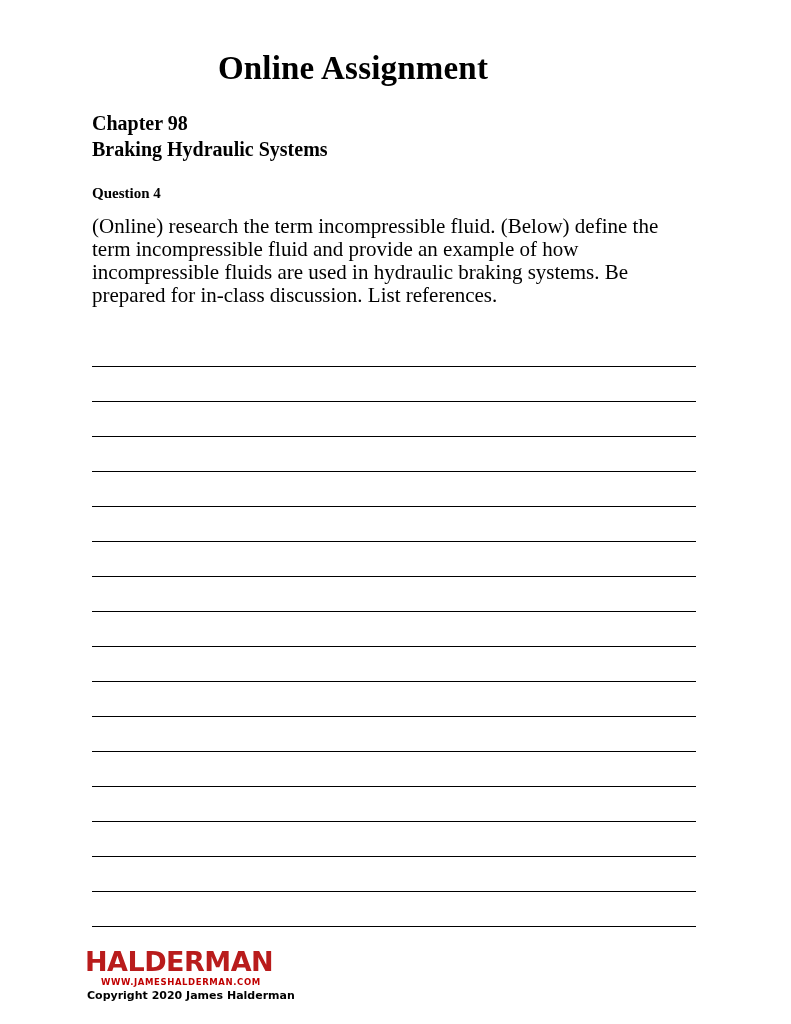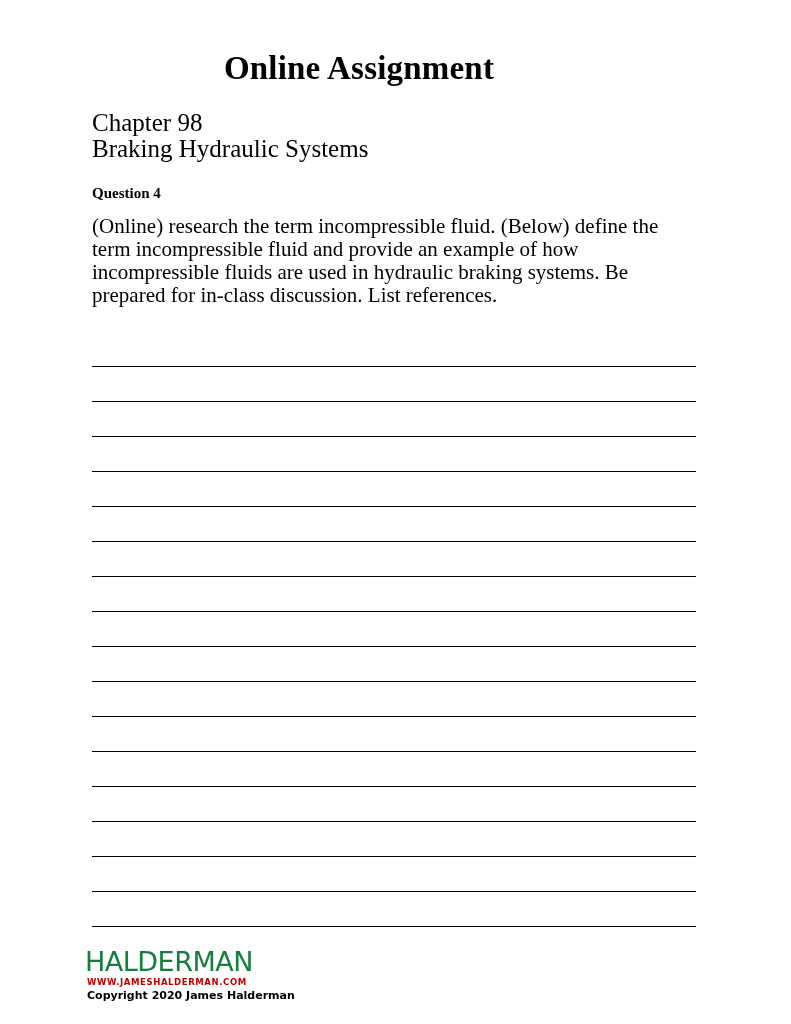--- a/index.html
+++ b/index.html
@@ -26,31 +26,30 @@
   .title {
     position: absolute;
     left: 0;
     top: 50px;
     width: 706px;
     text-align: center;
     font-size: 33px;
     font-weight: bold;
     letter-spacing: 0.2px;
     font-family: "Liberation Serif", serif;
-    padding-left: 6px;
   }
   .chapter-block {
     position: absolute;
     left: 92px;
     top: 110px;
     width: 620px;
   }
   .chapter-line {
-    font-size: 25px;
-    font-weight: normal;
+    font-size: 20px;
+    font-weight: bold;
     line-height: 26px;
     font-family: "Liberation Serif", serif;
   }
   .question-label {
     position: absolute;
     left: 92px;
     top: 185px;
     font-size: 15px;
     font-weight: bold;
     font-family: "Liberation Serif", serif;
@@ -77,34 +76,34 @@
     width: 604px;
   }
   .footer {
     position: absolute;
     left: 85px;
     bottom: 22px;
     width: 400px;
   }
   .brand {
     font-family: "DejaVu Sans", sans-serif;
-    font-weight: normal;
+    font-weight: bold;
     font-size: 27px;
-    color: #15803d;
+    color: #b91c1c;
     letter-spacing: -0.5px;
     line-height: 28px;
   }
   .brand-url {
     font-family: "DejaVu Sans", sans-serif;
     font-weight: bold;
     font-size: 8.5px;
     color: #c00000;
     letter-spacing: 0.6px;
     margin-top: 1px;
-    margin-left: 2px;
+    margin-left: 16px;
   }
   .copyright {
     font-family: "DejaVu Sans", sans-serif;
     font-weight: bold;
     font-size: 11px;
     color: #000000;
     margin-top: 2px;
     margin-left: 2px;
   }
 </style>

